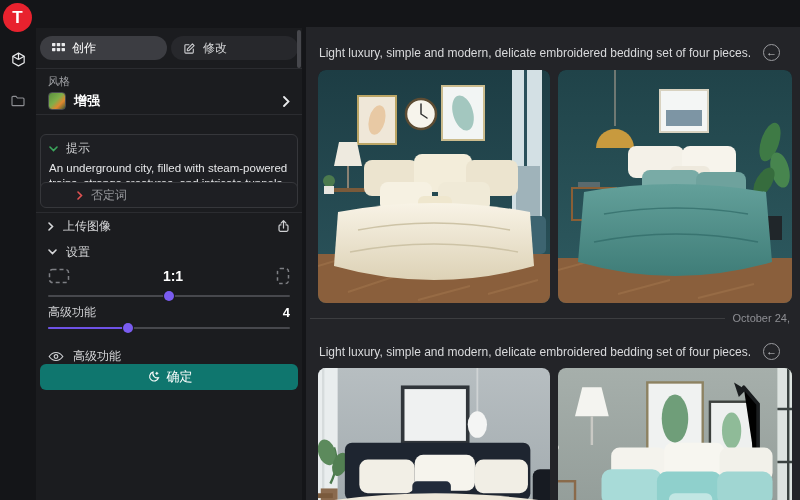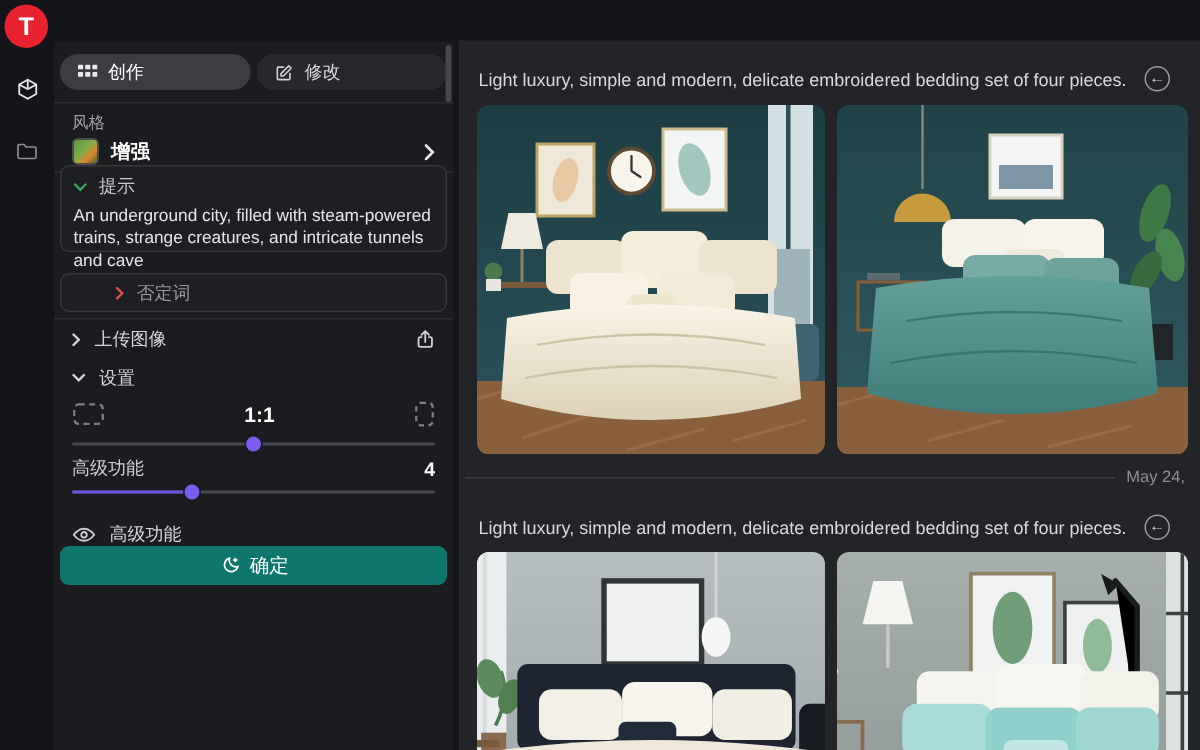--- a/index.html
+++ b/index.html
@@ -33,21 +33,21 @@
   .style-row { position:absolute; top:60px; left:4px; right:4px; height:26px;
                display:flex; align-items:center; gap:8px; padding:0 8px; cursor:pointer; }
   .style-thumb { width:18px; height:18px; border-radius:4px;
                  background:linear-gradient(135deg,#5a8f3e 0%,#7fae4a 45%,#e0862f 70%,#3e5d2e 100%);
                  border:1px solid #4a4b50; }
   .style-name { font-size:13px; font-weight:bold; color:#ffffff; flex:1; }
 
   .box { position:absolute; left:4px; right:4px; background:#1e1f23;
          border:1px solid #36373b; border-radius:6px; padding:5px 8px; }
   .box-head { display:flex; align-items:center; gap:8px; font-size:12px; }
-  .prompt-box { top:82px; height:58px; }
+  .prompt-box { top:106px; height:58px; }
   .prompt-box .box-head { color:#c9cacc; }
   .prompt-text { margin-top:4px; font-size:11.5px; line-height:15px; color:#e6e7e9; }
   .neg-box { top:154px; height:26px; display:flex; align-items:center; cursor:pointer;padding-left:36px; }
   .neg-box .box-head { color:#97989c; }
 
   .row-line { position:absolute; left:4px; right:4px; height:24px;
               display:flex; align-items:center; gap:9px; padding:0 8px; font-size:12px; color:#d6d7d9; cursor:pointer; }
   .upload-row { top:186px; }
   .settings-row { top:212px; }
   .row-line .grow { flex:1; }
@@ -347,21 +347,21 @@
         <rect x="84" y="100" width="58" height="28" rx="8" fill="#79aba6"></rect>
         <rect x="138" y="102" width="50" height="26" rx="8" fill="#6ea29d"></rect>
         <path d="M26 122Q117 106 208 122L214 192Q117 220 20 192Z" fill="url(#dB)"></path>
         <path d="M46 144q72-12 144 0M36 172q82-16 164 0" stroke="#2f6a66" stroke-width="1.5" fill="none" opacity="0.7"></path>
       </svg>
     </div>
   </div>
 
   <div class="meta-row">
     <span class="meta-line"></span>
-    <span class="meta-date">May 24,</span>
+    <span class="meta-date">October 24,</span>
   </div>
 
   <div class="prompt-row p2">
     <span class="gal-prompt">Light luxury, simple and modern, delicate embroidered bedding set of four pieces.</span>
     <span class="circle-arrow">←</span>
   </div>
 
   <div class="img-row g2">
     <div class="card" aria-label="white bedding with dark headboard in bright gray bedroom">
       <svg viewBox="0 0 232 132" preserveAspectRatio="xMidYMid slice">

